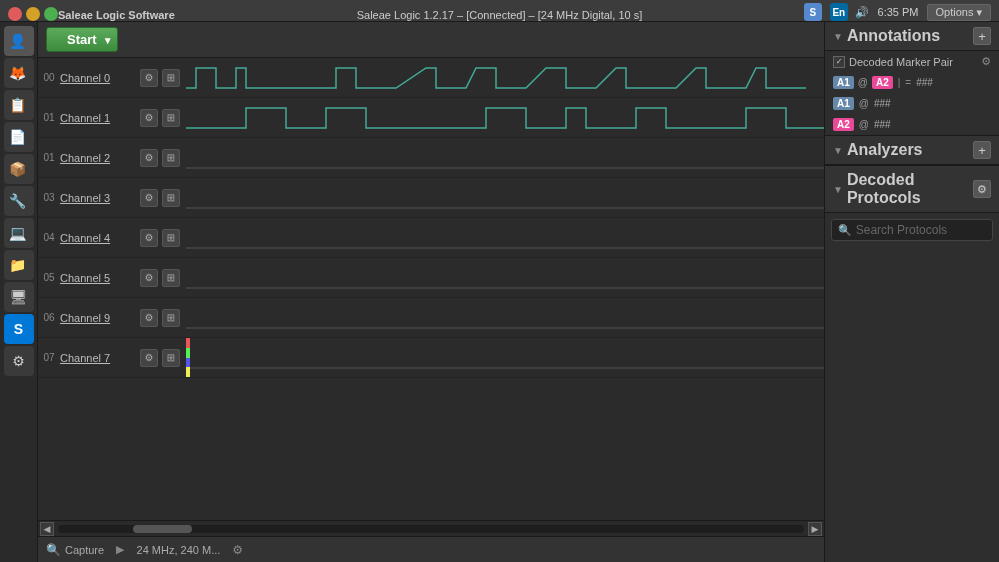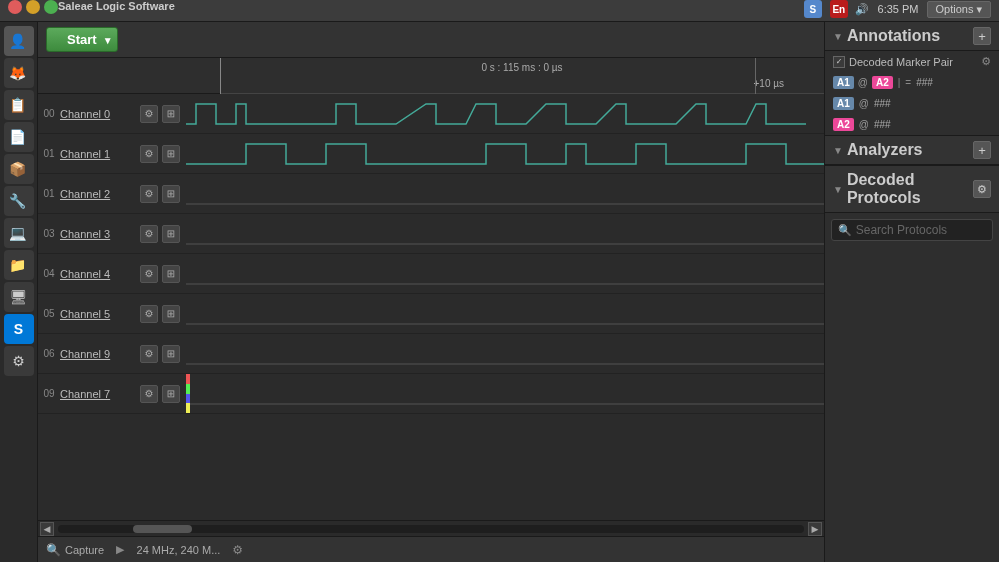--- a/index.html
+++ b/index.html
@@ -13,21 +13,21 @@
       overflow: hidden;
       display: flex;
       flex-direction: column;
     }
 
     
     #titlebar {
       background: #3c3c3c;
       height: 22px;
       display: flex;
-      align-items: flex-start;
+      align-items: flex-end;
       padding: 0 8px;
       border-bottom: 1px solid #1a1a1a;
       position: relative;
     }
     #titlebar .app-title {
       font-size: 11px;
       color: #ccc;
       font-weight: bold;
     }
     #titlebar .window-title {
@@ -465,23 +465,24 @@
 </head>
 <body>
 
 <div id="titlebar">
   <div class="win-controls">
     <span class="win-btn close"></span>
     <span class="win-btn min"></span>
     <span class="win-btn max"></span>
   </div>
   <span class="app-title">Saleae Logic Software</span>
+  <span class="window-title">Saleae Logic 1.2.17 – [Connected] – [24 MHz Digital, 10 s]</span>
   <div class="right-area">
     <div class="tray-icon">S</div>
-    <div class="tray-icon" style="background:#b91c1c;">En</div>
+    <div class="tray-icon" style="background:#0369a1;">En</div>
     <span>🔊</span>
     <span>6:35 PM</span>
     <button class="options-btn">Options ▾</button>
   </div>
 </div>
 
 <div id="main">
 
   <div id="left-sidebar">
     <div class="app-icon active">👤</div>
@@ -501,33 +502,20 @@
 
     <div id="toolbar">
       <button id="start-btn">
         <span>Start</span>
         <span class="arrow">▼</span>
       </button>
     </div>
 
     <div id="channel-area">
 
-      <div id="timeline-header">
-        <div class="channel-label-spacer"></div>
-        <div id="timeline-ruler">
-          <span class="time-label center">0 s : 115 ms : 0 µs</span>
-          <span class="time-label right-marker">+10 µs</span>
-
-          <div style="position:absolute;bottom:0;left:0;right:0;height:1px;background:#444;"></div>
-
-          <div style="position:absolute;left:0;top:0;bottom:0;width:1px;background:#888;"></div>
-
-          <div style="position:absolute;right:68px;top:0;bottom:0;width:1px;background:#666;"></div>
-        </div>
-      </div>
 
       <div id="channels">
 
         <div class="channel-row">
           <div class="channel-num">00</div>
           <div class="channel-name">Channel 0</div>
           <div class="channel-controls">
             <div class="ch-ctrl-btn">⚙</div>
             <div class="ch-ctrl-btn">⊞</div>
           </div>
@@ -624,21 +612,21 @@
             <div class="ch-ctrl-btn">⊞</div>
           </div>
           <div class="channel-signal">
             <svg class="waveform-svg" preserveAspectRatio="none">
               <line x1="0" y1="30" x2="640" y2="30" stroke="#555" stroke-width="1"></line>
             </svg>
           </div>
         </div>
 
         <div class="channel-row ch7">
-          <div class="channel-num">09</div>
+          <div class="channel-num">07</div>
           <div class="channel-name">Channel 7</div>
           <div class="channel-controls">
             <div class="ch-ctrl-btn">⚙</div>
             <div class="ch-ctrl-btn">⊞</div>
           </div>
           <div class="channel-signal" style="position:relative;">
             
             <div style="position:absolute;left:0;top:0;bottom:0;display:flex;flex-direction:column;width:4px;z-index:2;">
               <div style="flex:1;background:#e55;"></div>
               <div style="flex:1;background:#5e5;"></div>

